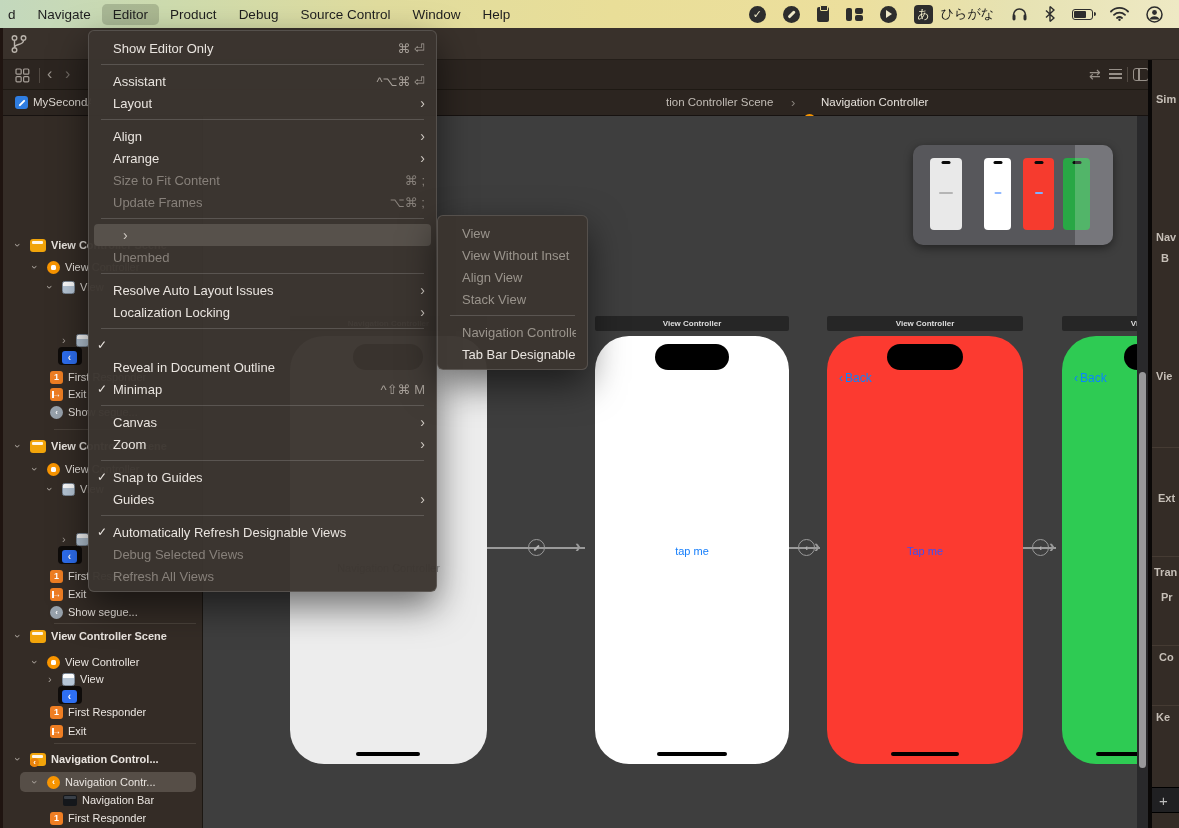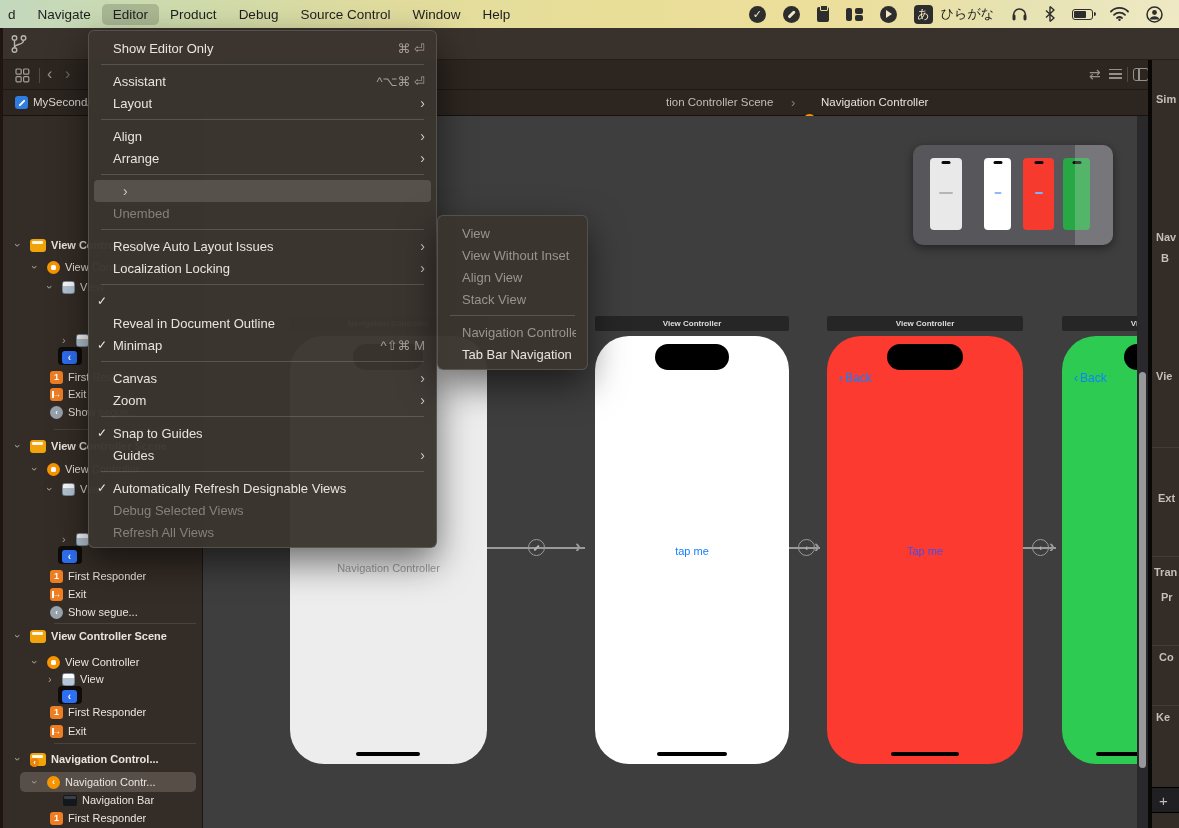--- a/index.html
+++ b/index.html
@@ -461,20 +461,30 @@
     <div class="mrow">
         <span class="chk"></span>
         <span class="lbl">Align</span>
         <span class="arr">›</span>
       </div>
     <div class="mrow">
         <span class="chk"></span>
         <span class="lbl">Arrange</span>
         <span class="arr">›</span>
       </div>
+    <div class="mrow dis">
+        <span class="chk"></span>
+        <span class="lbl">Size to Fit Content</span>
+        <span class="sc">⌘ ;</span>
+      </div>
+    <div class="mrow dis">
+        <span class="chk"></span>
+        <span class="lbl">Update Frames</span>
+        <span class="sc">⌥⌘ ;</span>
+      </div>
     <div class="msep"></div>
     <div class="mrow hl">
         <span class="chk"></span>
         <span class="arr">›</span>
       </div>
     <div class="mrow dis">
         <span class="chk"></span>
         <span class="lbl">Unembed</span>
       </div>
     <div class="msep"></div>
@@ -554,17 +564,17 @@
         <span class="chk"></span>
         <span class="lbl">Stack View</span>
       </div>
     <div class="msep"></div>
     <div class="mrow dim">
         <span class="chk"></span>
         <span class="lbl">Navigation Controller</span>
       </div>
     <div class="mrow">
         <span class="chk"></span>
-        <span class="lbl">Tab Bar Navigation</span>
+        <span class="lbl">Tab Bar Designable</span>
       </div>
   </div>
 
 </div>
 
 </body></html>

